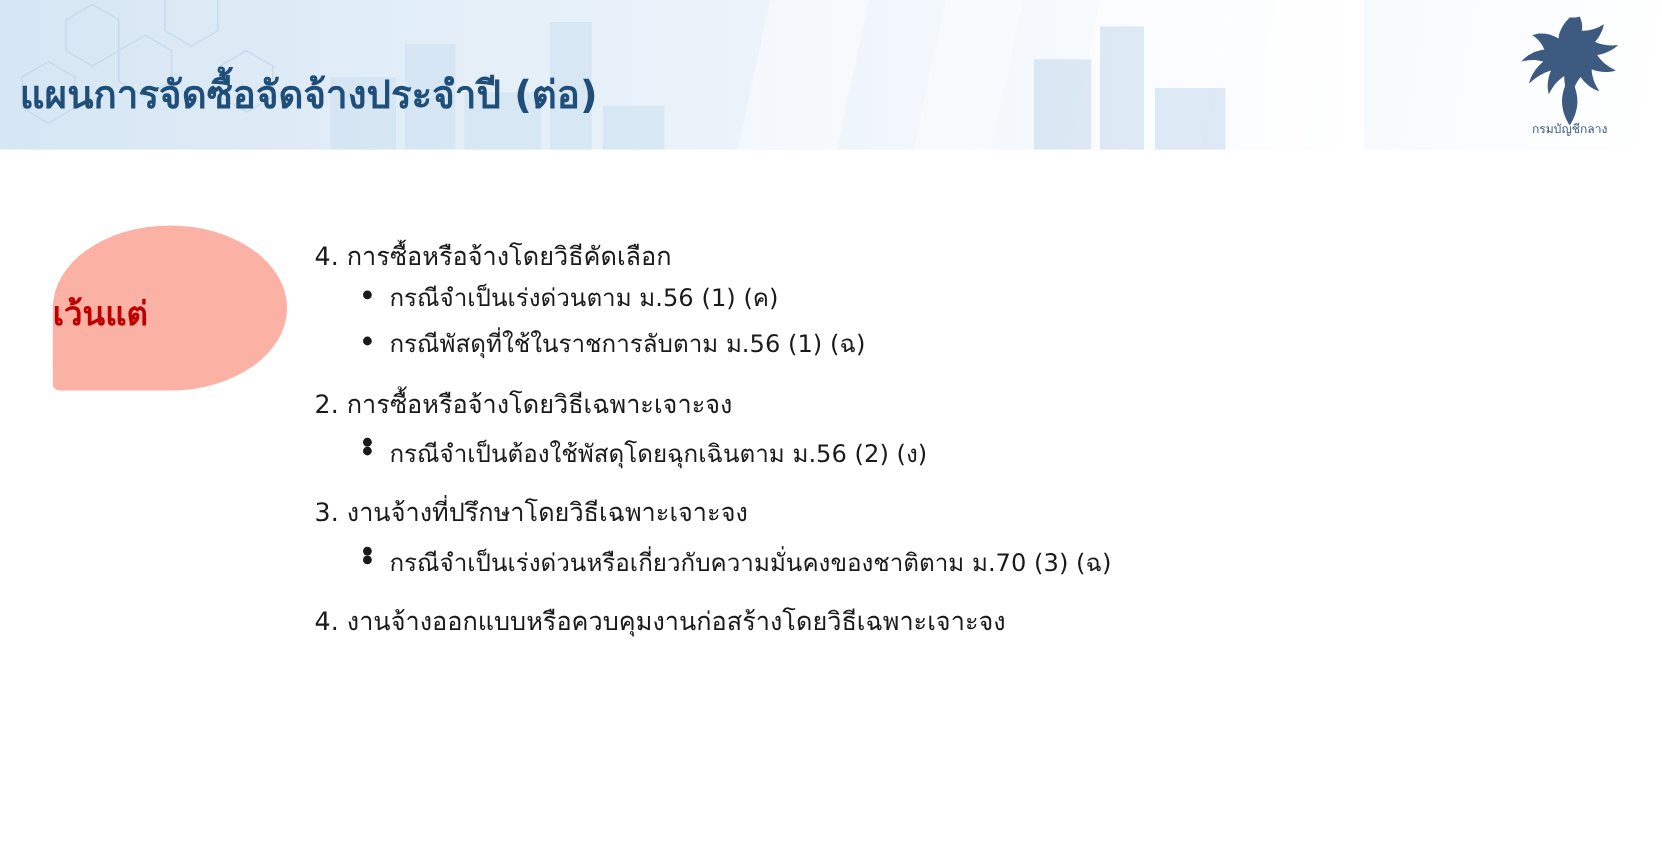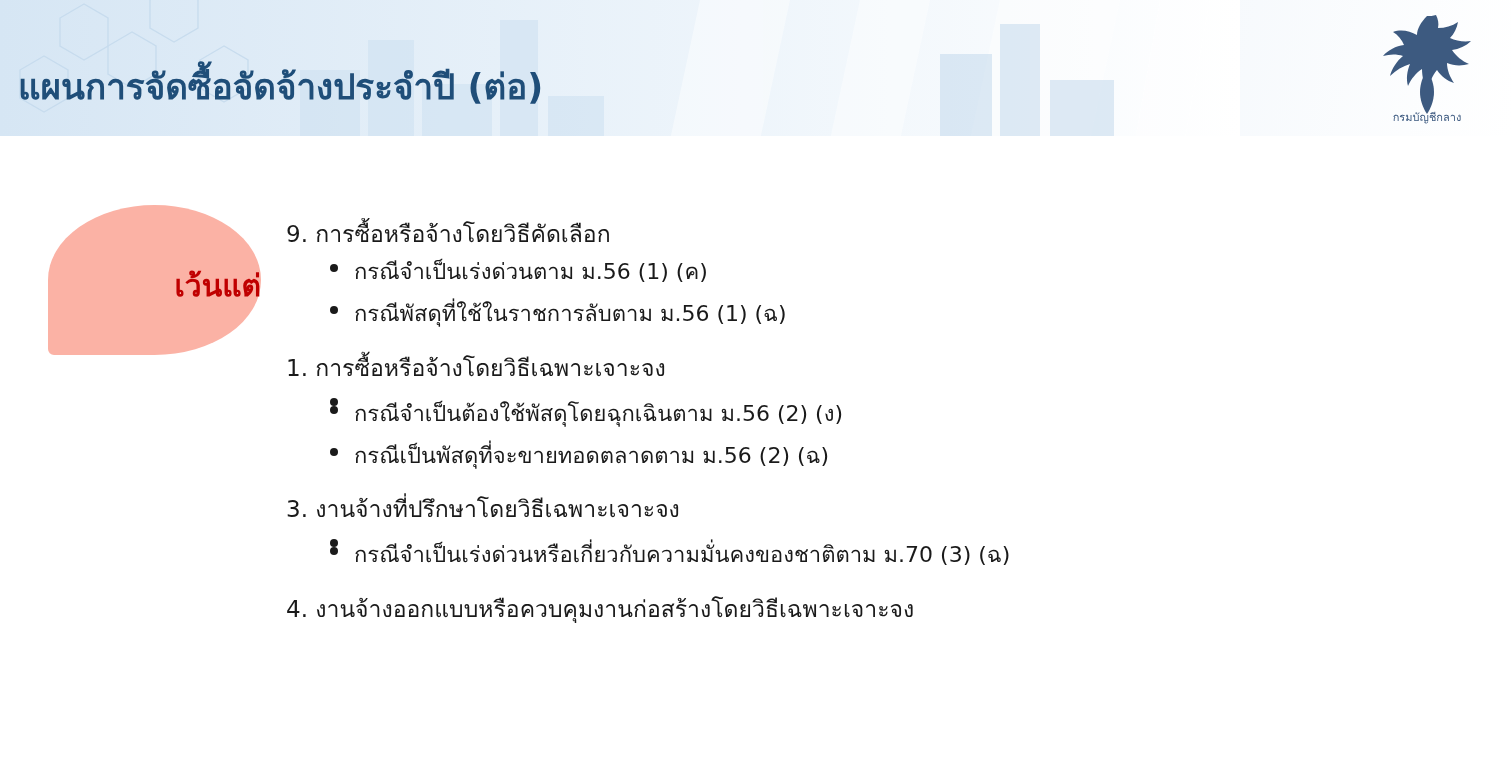--- a/index.html
+++ b/index.html
@@ -57,21 +57,21 @@
     height: 150px;
     background: #fbb2a5;
     border-radius: 50% 50% 50% 6px / 50% 50% 50% 6px;
     transform: rotate(0deg);
   }
   .callout-label {
     position: absolute;
     left: 48px;
     top: 268px;
     width: 213px;
-    text-align: right;
+    text-align: left;
     font-size: 30px;
     font-weight: bold;
     color: #c00000;
     line-height: 1.2;
   }
 
   
   .content {
     position: absolute;
     left: 286px;
@@ -164,44 +164,40 @@
     <text x="60" y="113" font-size="11" fill="#3d5a80" text-anchor="middle" font-family="'DejaVu Sans',sans-serif">กรมบัญชีกลาง</text>
   </svg>
 </div>
 
 <div class="callout"></div>
 <div class="callout-label">เว้นแต่</div>
 
 <div class="content clipped">
 
   <div class="group">
-    <div class="group-head">9. การซื้อหรือจ้างโดยวิธีคัดเลือก</div>
+    <div class="group-head">4. การซื้อหรือจ้างโดยวิธีคัดเลือก</div>
     <div class="sub">
       <span class="dot"></span>
       <span class="txt">กรณีจำเป็นเร่งด่วนตาม ม.56 (1) (ค)</span>
     </div>
     <div class="sub">
       <span class="dot"></span>
       <span class="txt">กรณีพัสดุที่ใช้ในราชการลับตาม ม.56 (1) (ฉ)</span>
     </div>
   </div>
 
   <div class="group">
-    <div class="group-head">1. การซื้อหรือจ้างโดยวิธีเฉพาะเจาะจง</div>
+    <div class="group-head">2. การซื้อหรือจ้างโดยวิธีเฉพาะเจาะจง</div>
     <div class="sub">
       <span class="dot"></span>
     </div>
     <div class="sub">
       <span class="dot"></span>
       <span class="txt">กรณีจำเป็นต้องใช้พัสดุโดยฉุกเฉินตาม ม.56 (2) (ง)</span>
     </div>
-    <div class="sub">
-      <span class="dot"></span>
-      <span class="txt">กรณีเป็นพัสดุที่จะขายทอดตลาดตาม ม.56 (2) (ฉ)</span>
-    </div>
   </div>
 
   <div class="group">
     <div class="group-head">3. งานจ้างที่ปรึกษาโดยวิธีเฉพาะเจาะจง</div>
     <div class="sub">
       <span class="dot"></span>
     </div>
     <div class="sub">
       <span class="dot"></span>
       <span class="txt">กรณีจำเป็นเร่งด่วนหรือเกี่ยวกับความมั่นคงของชาติตาม ม.70 (3) (ฉ)</span>

